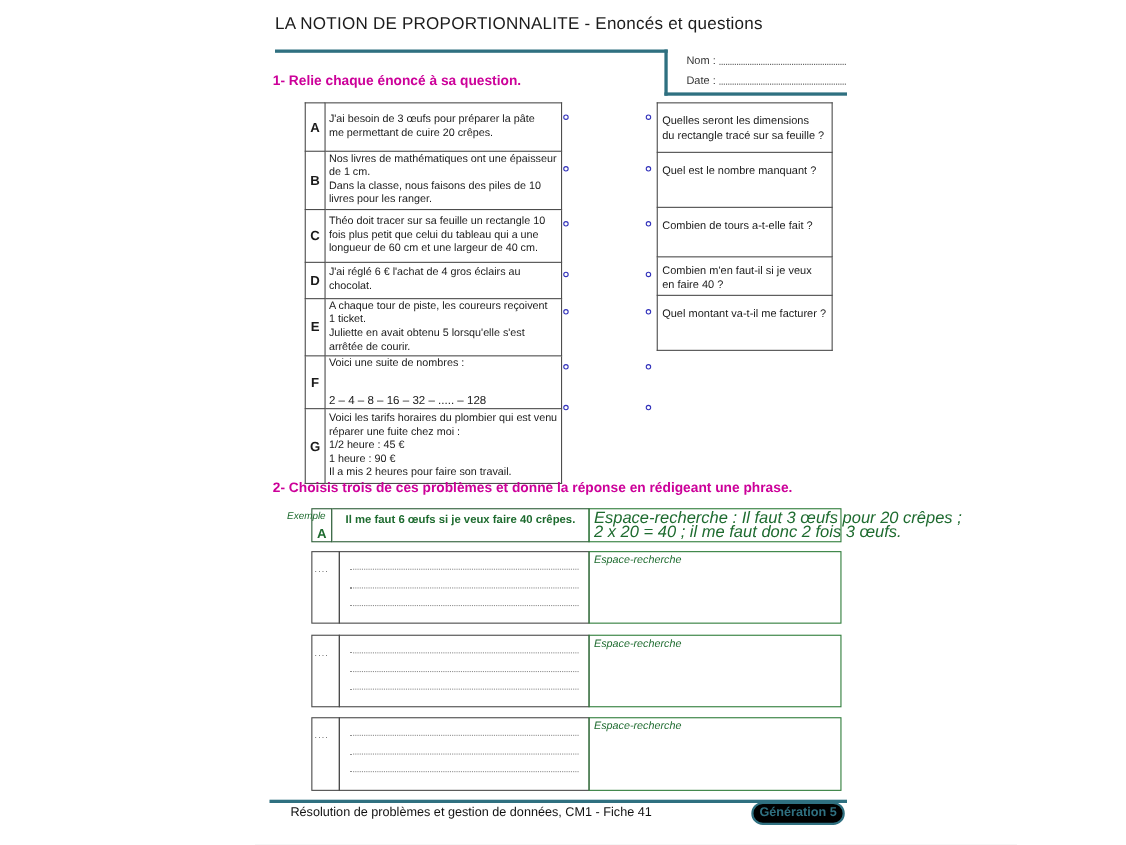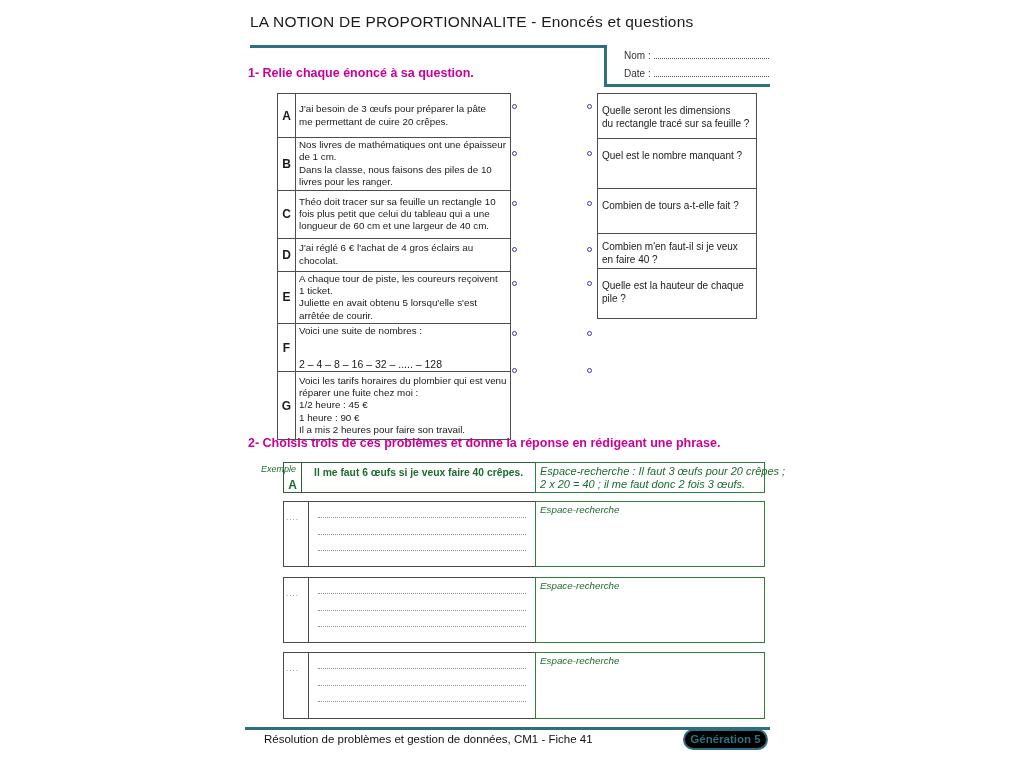--- a/index.html
+++ b/index.html
@@ -67,21 +67,21 @@
     position:absolute; bottom:0; left:0; right:0; text-align:center;
     font-weight:bold; font-size:12px; color:#1e6b2f;
   }
   .example .cell-answer {
     flex:1; border:1px solid #2d5e38; margin-left:-1px;
     font-weight:bold; font-size:10.3px; color:#1e6b2f; padding:4px 12px 0 12px;
     white-space:pre;
   }
   .example .cell-research {
     width:230px; border:1px solid #2f7d3a; margin-left:-1px;
-    font-style:italic; font-size:11px; line-height:12.5px; color:#1e6b2f;
+    font-style:italic; font-size:15px; line-height:12.5px; color:#1e6b2f;
     padding:2px 2px 0 4px; white-space:pre;
   }
 
   
   .abox { position:absolute; left:283px; width:482px; height:66px; display:flex; }
   .abox .cell-letter {
     width:26px; border:1px solid #4a4a4a; font-size:8px; color:#666;
     letter-spacing:1px; padding:11px 0 0 2px;
   }
   .abox .cell-lines { flex:1; border:1px solid #4a4a4a; margin-left:-1px; padding:0 9px; }
@@ -182,21 +182,21 @@
 Il a mis 2 heures pour faire son travail.</div>
           </td>
     </tr>
   </tbody>
     </table>
 
   <table class="grid tbl-right">
     <tbody>
         <tr>
           <td class="qx">
-            <div class="main">Quelle seront les dimensions
+            <div class="main">Quelles seront les dimensions
 du rectangle tracé sur sa feuille ?</div>
           </td>
         </tr>
     <tr>
           <td class="qx">
             <div class="main">Quel est le nombre manquant ?</div>
           </td>
         </tr>
     <tr>
           <td class="qx">
@@ -204,22 +204,21 @@
           </td>
         </tr>
     <tr>
           <td class="qx">
             <div class="main">Combien m'en faut-il si je veux
 en faire 40 ?</div>
           </td>
         </tr>
     <tr>
           <td class="qx">
-            <div class="main">Quelle est la hauteur de chaque
-pile ?</div>
+            <div class="main">Quel montant va-t-il me facturer ?</div>
           </td>
         </tr>
   </tbody>
     </table>
 
   <div class="dot" style="left:512px;top:104px;"></div>
   <div class="dot" style="left:512px;top:151px;"></div>
   <div class="dot" style="left:512px;top:201px;"></div>
   <div class="dot" style="left:512px;top:247px;"></div>
   <div class="dot" style="left:512px;top:281px;"></div>

